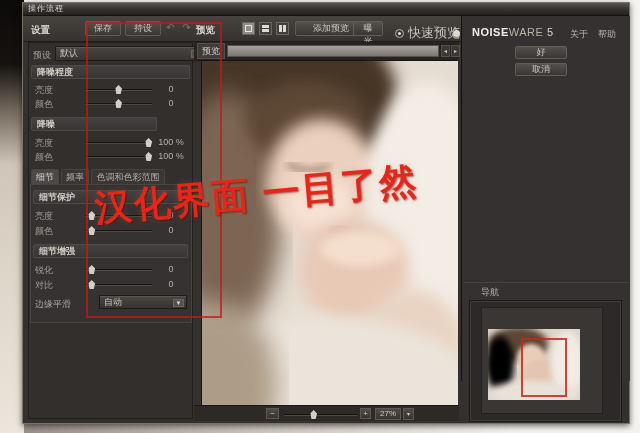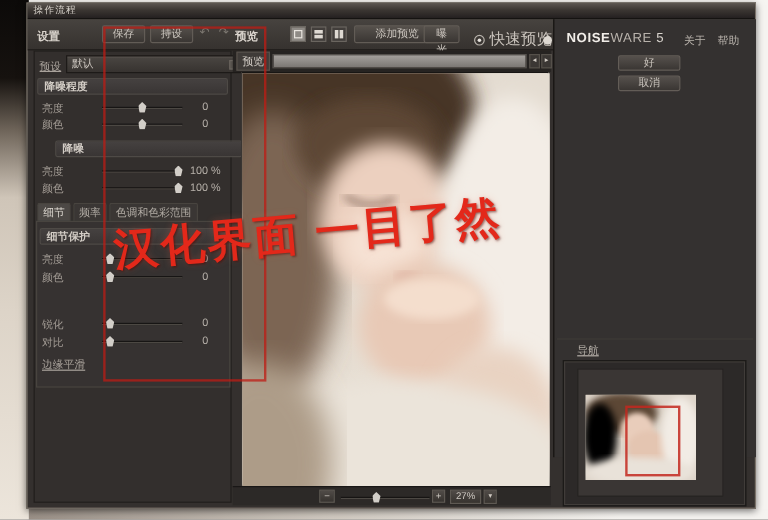--- a/index.html
+++ b/index.html
@@ -42,21 +42,21 @@
   .vb-vb { width:3px; height:7px; background:#ded9d2; }
   .radio { position:absolute; top:8px; display:flex; align-items:center; gap:4px;
     color:#c9c3bc; font-size:13px; }
   .rdot-outer { width:9px; height:9px; border:1px solid #b9b4ad; border-radius:50%;
     display:flex; align-items:center; justify-content:center; }
   .rdot-inner { width:3px; height:3px; border-radius:50%; background:#e8e4de; }
   .rdot-filled { width:7px; height:7px; border-radius:50%; background:#ddd8d1; }
   
   .leftpanel { position:absolute; left:5px; top:39px; width:165px; height:377px;
     background:#332f2d; border:1px solid #211e1c; }
-  .plabel { position:absolute; color:#a9a29b; font-size:9px;text-decoration:underline; }
+  .plabel { position:absolute; color:#a9a29b; font-size:9px; }
   .dropdown { position:absolute; height:15px;
     background:linear-gradient(#4a4642,#373330); border:1px solid #1d1a18;
     box-shadow:inset 0 1px 0 #5a5550; color:#ccc6bf; font-size:9px;
     line-height:13px; padding:0 4px; }
   .dropdown .arr { position:absolute; right:2px; top:3px; width:11px; height:8px;
     background:#55504b; border:1px solid #6a645e; color:#ddd8d1; font-size:6px;
     line-height:7px; text-align:center; }
   .sechead { position:absolute; height:14px; background:linear-gradient(#454140,#393534);
     border:1px solid #4e4a46; border-radius:2px; color:#d2ccc5; font-size:9px;
     font-weight:bold; line-height:12px; padding-left:5px; }
@@ -191,21 +191,21 @@
       <span class="sval">0</span>
     </div>
     <div class="srow" style="top:53px">
       <span class="slabel">颜色</span>
       <span class="track">
           <span class="thumb" style="left: 50%;"></span>
         </span>
       <span class="sval">0</span>
     </div>
 
-    <div class="sechead" style="left:17px;top:74px;width:156px">降噪</div>
+    <div class="sechead" style="left:2px;top:74px;width:126px">降噪</div>
     <div class="srow" style="top:92px">
       <span class="slabel">亮度</span>
       <span class="track">
           <span class="thumb" style="left: 95%;"></span>
         </span>
       <span class="sval">100 %</span>
     </div>
     <div class="srow" style="top:106px">
       <span class="slabel">颜色</span>
       <span class="track">
@@ -229,36 +229,41 @@
       <span class="sval">0</span>
     </div>
     <div class="srow" style="top:180px">
       <span class="slabel">颜色</span>
       <span class="track">
           <span class="thumb" style="left: 10%;"></span>
         </span>
       <span class="sval">0</span>
     </div>
 
+    <div class="sechead" style="left:4px;top:201px;width:155px">细节增强</div>
     <div class="srow" style="top:219px">
       <span class="slabel">锐化</span>
       <span class="track">
           <span class="thumb" style="left: 10%;"></span>
         </span>
       <span class="sval">0</span>
     </div>
     <div class="srow" style="top:234px">
       <span class="slabel">对比</span>
       <span class="track">
           <span class="thumb" style="left: 10%;"></span>
         </span>
       <span class="sval">0</span>
     </div>
 
     <span class="plabel" style="left:6px;top:255px">边缘平滑</span>
+    <div class="dropdown" style="left:70px;top:252px;width:88px;height:14px">
+      <span>自动</span>
+      <span class="arr">▼</span>
+    </div>
   </div>
 
   <div class="tabstrip">
     <span class="ptab">预览</span>
     <span class="lightbar"></span>
     <span class="striparr" style="left:247px">◂</span>
     <span class="striparr" style="left:257px">▸</span>
   </div>
 
   <div class="photo">

